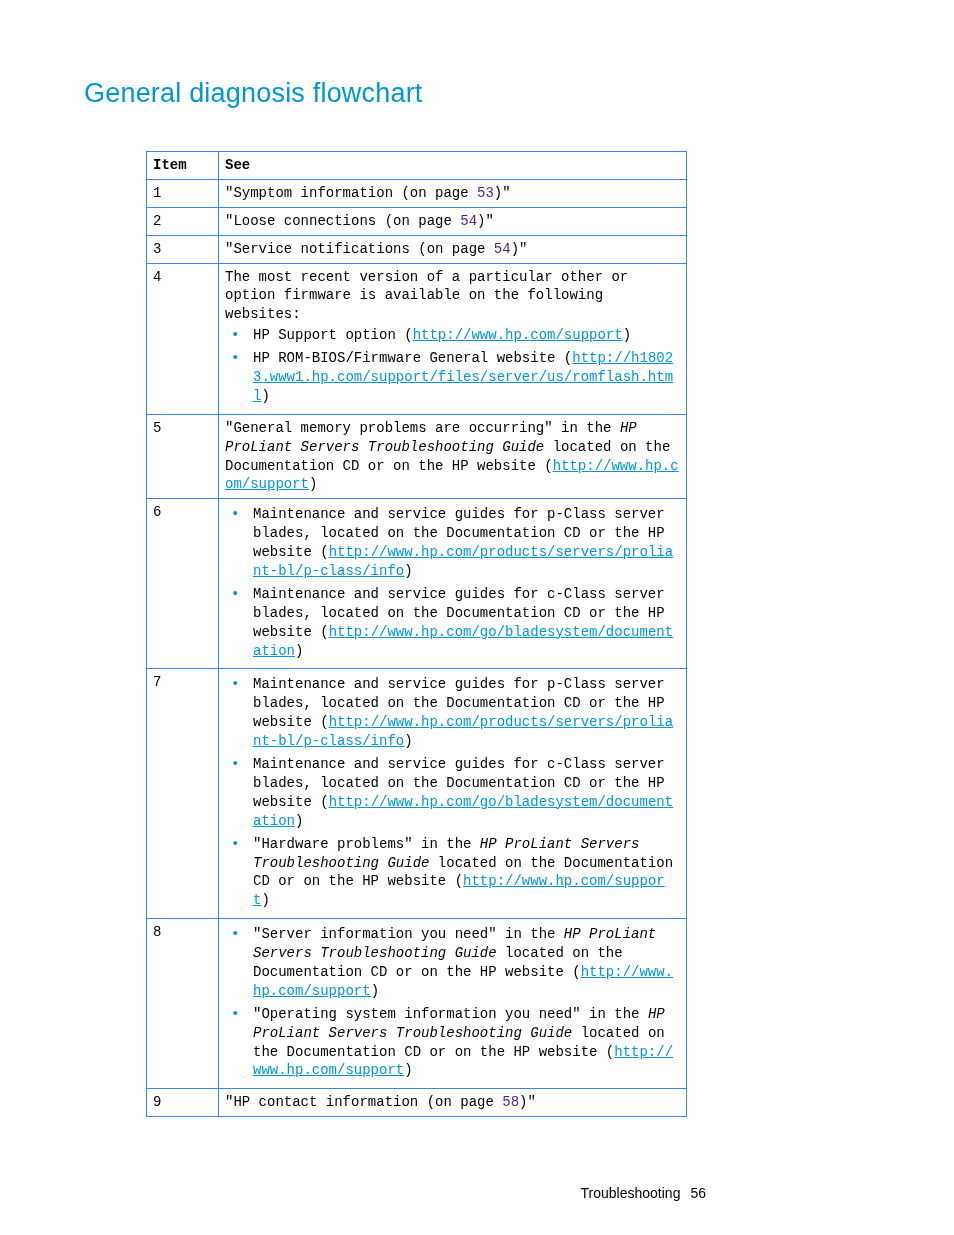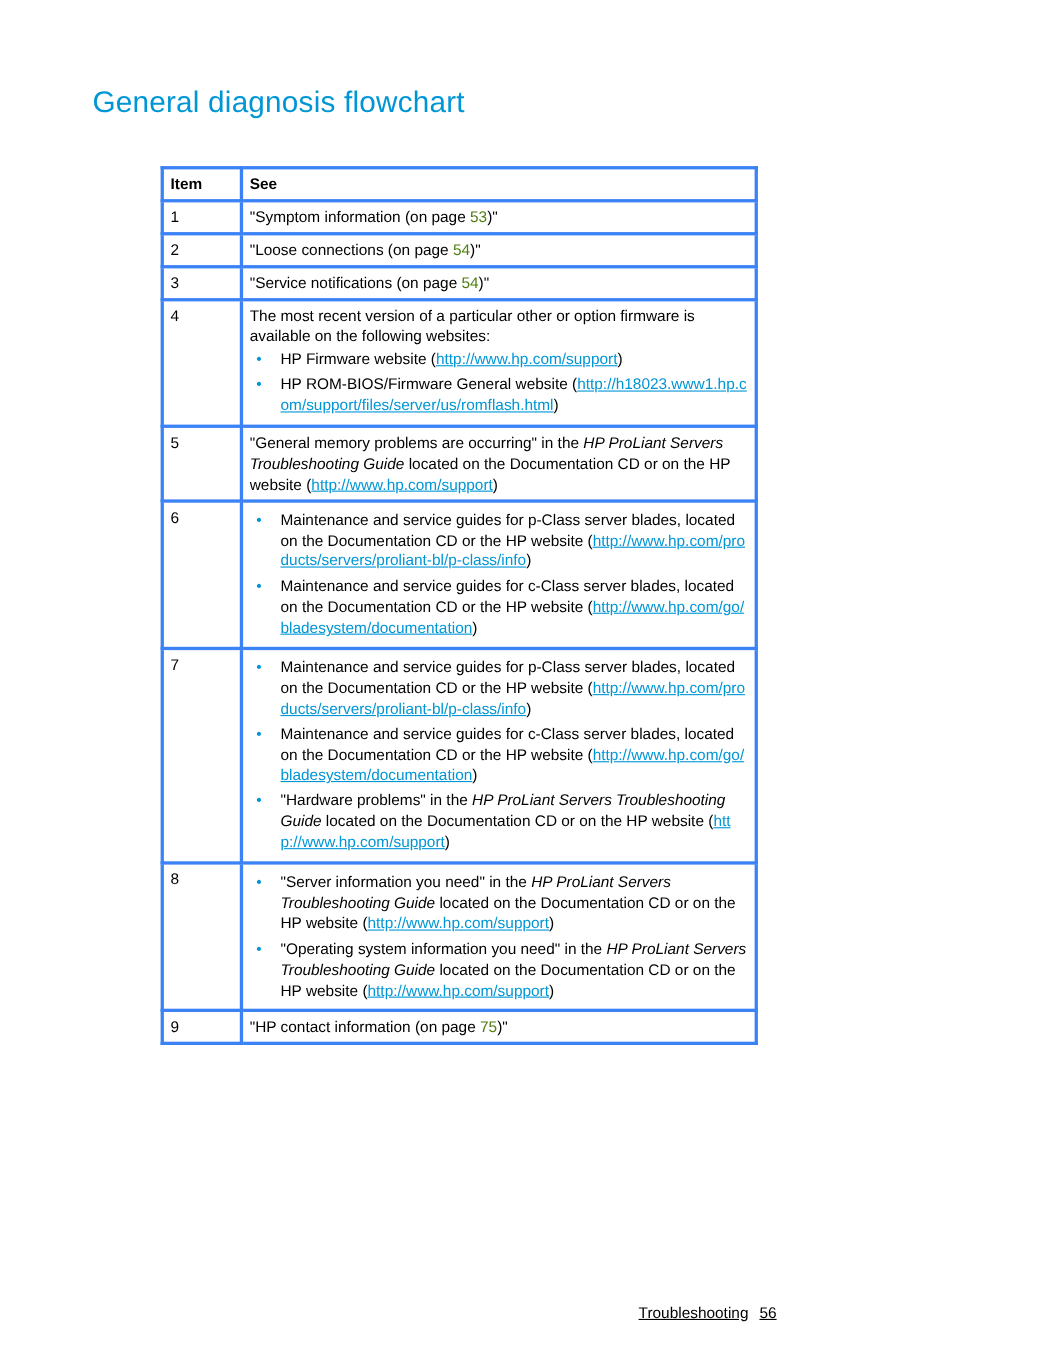--- a/index.html
+++ b/index.html
@@ -37,25 +37,26 @@
     border-collapse: collapse;
     margin-left: 62px;
     width: 540px;
     table-layout: fixed;
     font-size: 14px;
     line-height: 1.35;
   }
   table.ref col.c-item { width: 72px; }
   table.ref col.c-see  { width: 468px; }
   table.ref th, table.ref td {
-    border: 3px solid #3b82f6;
+    border: 1px solid #3b82f6;
     padding: 4px 6px 4px 6px;
     vertical-align: top;
     text-align: left;
     font-weight: 300;
+    font-family: Liberation Mono, monospace;
   }
   table.ref th {
     font-weight: 600;
   }
   table.ref td.itemcell {
     font-weight: 400;
   }
   ul.blist {
     margin: 2px 0 0 0;
     padding: 0 0 0 20px;
@@ -75,31 +76,30 @@
     font-size: 14px;
     line-height: 1.35;
   }
   a.link {
     color: #0096d6;
     text-decoration: underline;
     word-break: break-all;
     text-align: right;
   }
   span.pglink {
-    color: #4d7c0f;
+    color: #4c1d95;
   }
   em.pub {
     font-style: italic;
   }
   .footer {
     position: absolute;
     right: 82px;
     bottom: 34px;
     font-size: 14px;
-    text-decoration: underline;
   }
   .footer .sec { margin-right: 10px; }
 </style>
 </head>
 <body>
 
 <div class="page">
 
   <h1 class="title">General diagnosis flowchart</h1>
 
@@ -136,21 +136,21 @@
         <span>"Service notifications (on page </span><span class="pglink">54</span><span>)"</span>
       </td>
     </tr>
 
     <tr>
       <td class="itemcell">4</td>
       <td>
         <div>The most recent version of a particular other or option firmware is available on the following websites:</div>
         <ul class="blist">
           <li>
-            <span>HP Firmware website (</span><a class="link">http://www.hp.com/support</a><span>)</span>
+            <span>HP Support option (</span><a class="link">http://www.hp.com/support</a><span>)</span>
           </li>
           <li>
             <span>HP ROM-BIOS/Firmware General website (</span><a class="link">http://h18023.www1.hp.com/support/files/server/us/romflash.html</a><span>)</span>
           </li>
         </ul>
       </td>
     </tr>
 
     <tr>
       <td class="itemcell">5</td>
@@ -200,21 +200,21 @@
           <li>
             <span>"Operating system information you need" in the </span><em class="pub">HP ProLiant Servers Troubleshooting Guide</em><span> located on the Documentation CD or on the HP website (</span><a class="link">http://www.hp.com/support</a><span>)</span>
           </li>
         </ul>
       </td>
     </tr>
 
     <tr>
       <td class="itemcell">9</td>
       <td>
-        <span>"HP contact information (on page </span><span class="pglink">75</span><span>)"</span>
+        <span>"HP contact information (on page </span><span class="pglink">58</span><span>)"</span>
       </td>
     </tr>
 
   </tbody>
     </table>
 
   <div class="footer">
     <span class="sec">Troubleshooting</span><span>56</span>
   </div>
 

